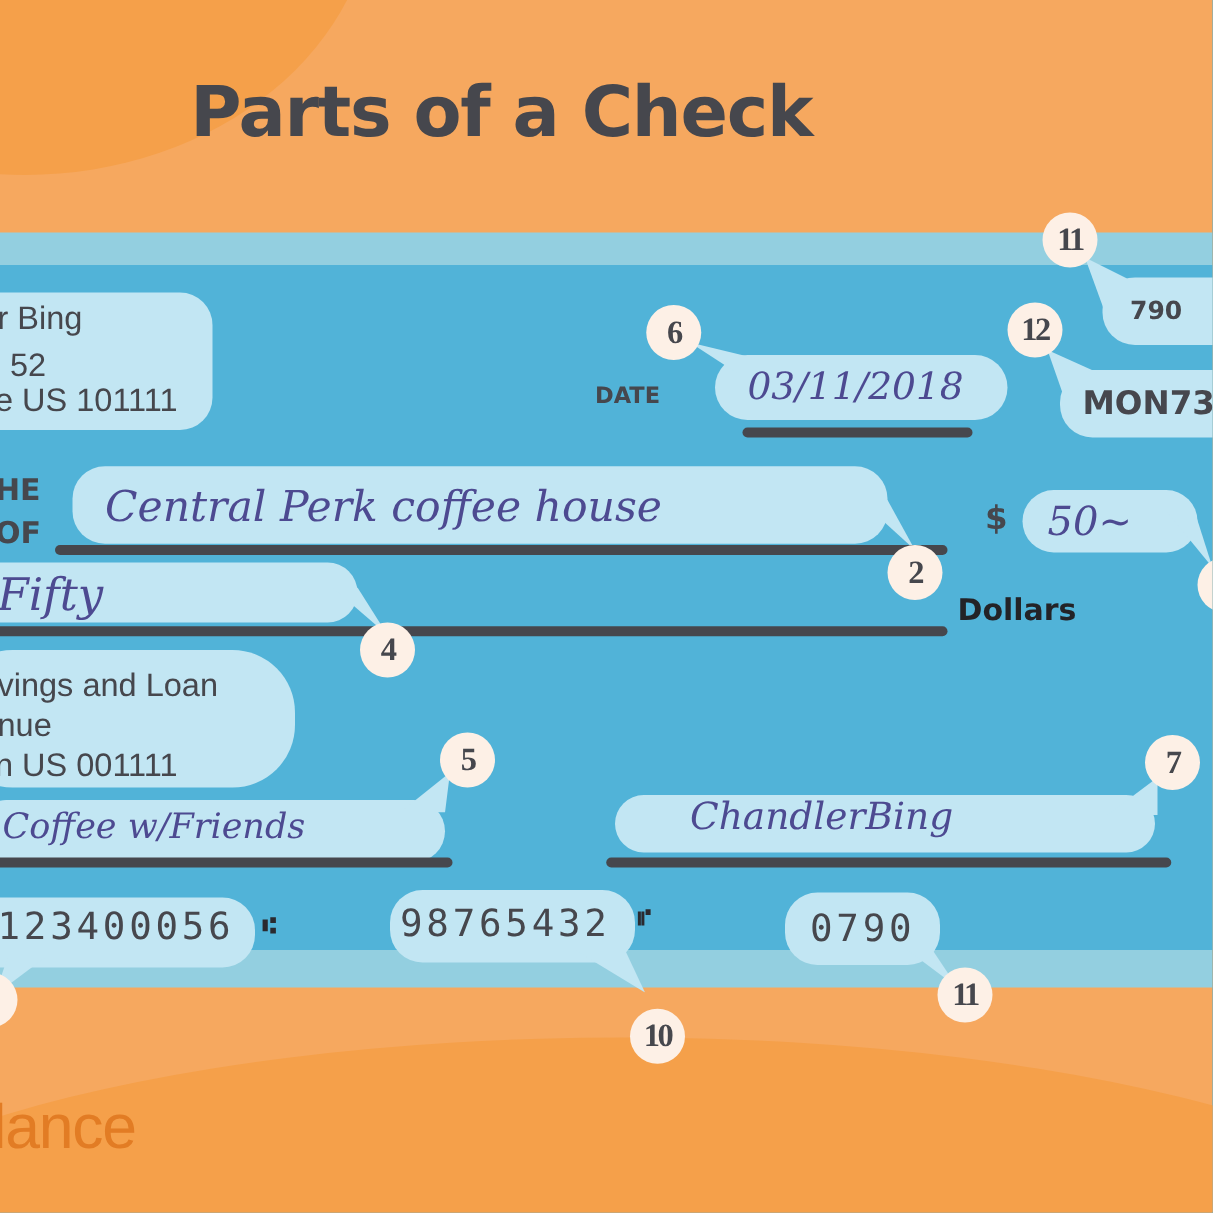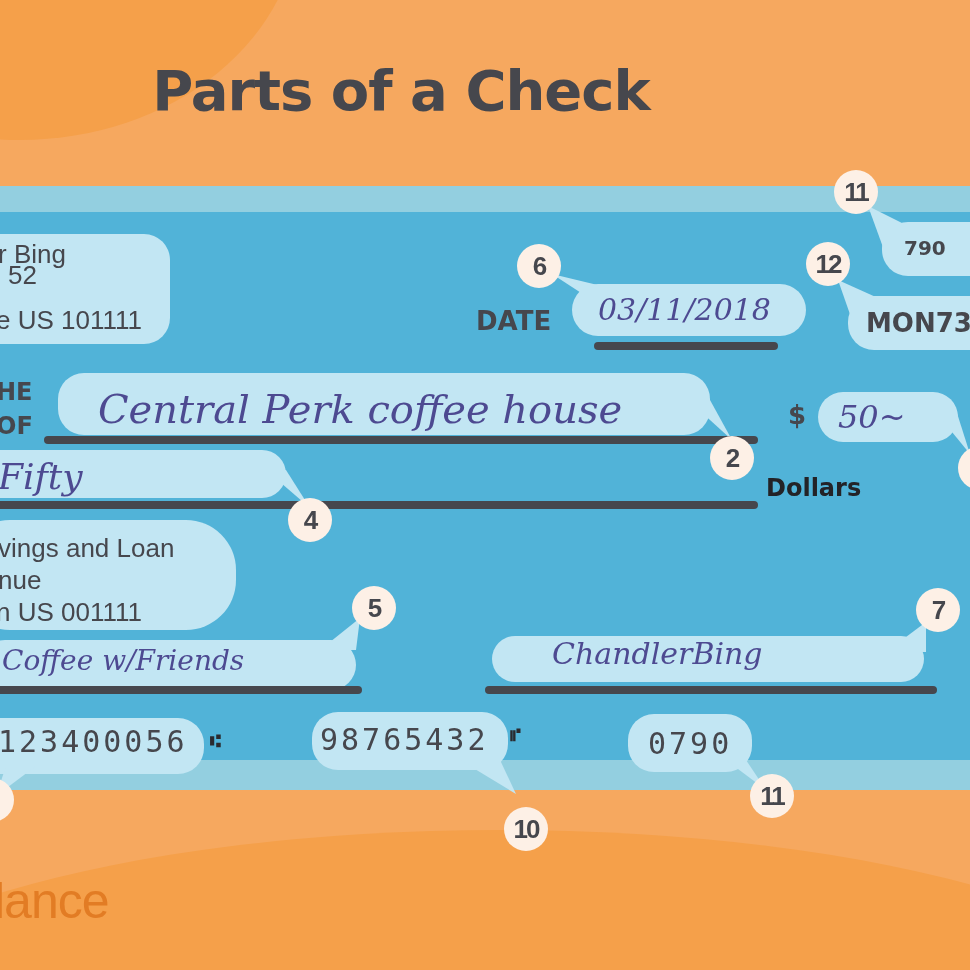--- a/index.html
+++ b/index.html
@@ -8,41 +8,41 @@
   .title { position:absolute; left:0; width:802px; top:58px; text-align:center; font-family:"DejaVu Sans", sans-serif; font-weight:bold; font-size:56px; color:#46474d; letter-spacing:-1px; }
   .check-outer { position:absolute; left:0; top:186px; width:970px; height:604px; background:#93cfe0; }
   .check-inner { position:absolute; left:0; top:212px; width:970px; height:548px; background:#51b3d8; }
   .bubble { position:absolute; background:#c2e6f3; border-radius:26px; }
   .tail { position:absolute; width:0; height:0; }
   .print { position:absolute; color:#46474d; font-size:26px; line-height:32px; white-space:nowrap; font-family:"Liberation Sans", sans-serif; }
   .bold-label { position:absolute; font-family:"DejaVu Sans", sans-serif; font-weight:bold; color:#46474d; white-space:nowrap; }
   .script { position:absolute; color:#4d4a91; font-family:"DejaVu Serif", serif; font-style:italic; white-space:nowrap; }
   .mono { position:absolute; color:#46474d; font-family:"DejaVu Sans Mono", monospace; font-size:30px; letter-spacing:3px; white-space:nowrap; }
   .line { position:absolute; height:8px; background:#46474d; border-radius:4px; }
-  .badge { position:absolute; width:44px; height:44px; border-radius:50%; background:#fdf0e6; color:#46474d; font-family:Liberation Sans, sans-serif; font-weight:bold; font-size:26px; text-align:center; line-height:44px; letter-spacing:-2px; }
+  .badge { position:absolute; width:44px; height:44px; border-radius:50%; background:#fdf0e6; color:#46474d; font-family:Liberation Serif, serif; font-weight:bold; font-size:26px; text-align:center; line-height:44px; letter-spacing:-2px; }
   .micr-sym { position:absolute; color:#2a2a2f; font-family:"DejaVu Sans Mono", monospace; font-weight:bold; font-size:18px; }
   .logo { position:absolute; left:-6px; top:872px; font-family:"Liberation Sans", sans-serif; font-size:50px; color:#e27c24; letter-spacing:-1px; }
 </style>
 </head>
 <body>
 
 <div class="bg-blob" style="left:-260px; top:-320px; width:560px; height:460px;"></div>
 <div class="bg-blob" style="left:-200px; top:830px; width:1400px; height:420px; border-radius:50% 50% 0 0;"></div>
 
 <div class="title">Parts of a Check</div>
 
 <div class="check-outer"></div>
 <div class="check-inner"></div>
 
 <div class="bubble" style="left:-30px; top:234px; width:200px; height:110px;"></div>
 <div class="print" style="left:-2px; top:238px;">r Bing</div>
-<div class="print" style="left:8px; top:259px;">52</div>
+<div class="print" style="left:8px; top:276px;">52</div>
 <div class="print" style="left:-4px; top:304px;">e US 101111</div>
 
-<div class="bold-label" style="left:476px; top:306px; font-size:26px;text-align:right;">DATE</div>
+<div class="bold-label" style="left:476px; top:306px; font-size:18px;text-align:right;">DATE</div>
 <div class="bubble" style="left:572px; top:284px; width:234px; height:52px;"></div>
 <svg class="tail" style="left:552px; top:270px; width:60px; height:30px;" viewBox="0 0 60 30">
     <polygon points="0,4 58,18 40,30" fill="#c2e6f3"></polygon>
   </svg>
 <div class="script" style="left:598px; top:292px; font-size:30px;">03/11/2018</div>
 <div class="line" style="left:594px; top:342px; width:184px;"></div>
 <div class="badge" style="left:517px; top:244px;">6</div>
 
 <div class="bubble" style="left:882px; top:222px; width:120px; height:54px;"></div>
 <svg class="tail" style="left:868px; top:206px; width:40px; height:44px;" viewBox="0 0 40 44">
@@ -57,21 +57,21 @@
   </svg>
 <div class="bold-label" style="left:866px; top:308px; font-size:26px;">MON73</div>
 <div class="badge" style="left:806px; top:242px;">12</div>
 
 <div class="bold-label" style="left:-4px; top:378px; font-size:24px;">HE</div>
 <div class="bold-label" style="left:-4px; top:412px; font-size:24px;">OF</div>
 <div class="bubble" style="left:58px; top:373px; width:652px; height:62px;"></div>
 <svg class="tail" style="left:688px; top:400px; width:44px; height:40px;" viewBox="0 0 44 40">
     <polygon points="0,0 22,0 44,40" fill="#c2e6f3"></polygon>
   </svg>
-<div class="script" style="left:98px; top:386px; font-size:40px;">Central Perk coffee house</div>
+<div class="script" style="left:84px; top:386px; font-size:34px;">Central Perk coffee house</div>
 <div class="line" style="left:44px; top:436px; width:714px;"></div>
 <div class="badge" style="left:710px; top:436px;">2</div>
 
 <div class="bold-label" style="left:788px; top:400px; font-size:26px;">$</div>
 <div class="bubble" style="left:818px; top:392px; width:140px; height:50px;"></div>
 <svg class="tail" style="left:934px; top:410px; width:40px; height:44px;" viewBox="0 0 40 44">
     <polygon points="0,0 22,0 36,44" fill="#c2e6f3"></polygon>
   </svg>
 <div class="script" style="left:838px; top:398px; font-size:32px;">50~</div>
 <div class="badge" style="left:958px; top:446px;">3</div>

